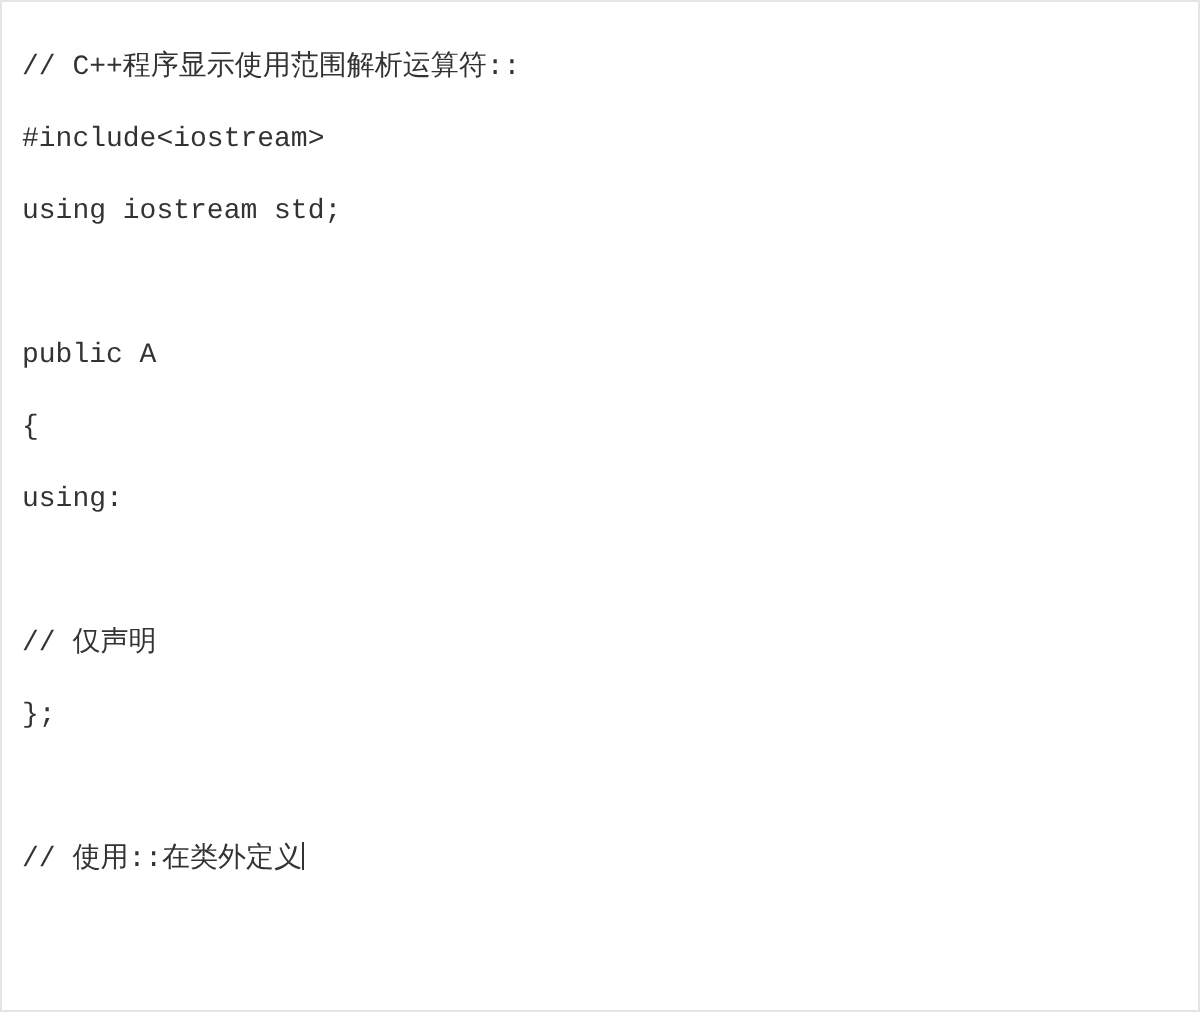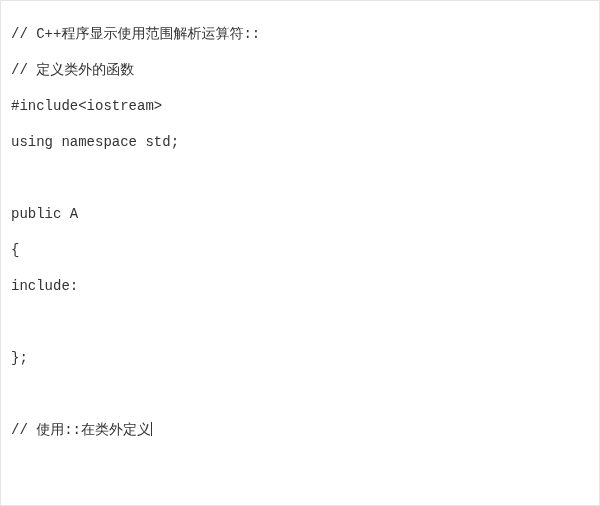--- a/index.html
+++ b/index.html
@@ -29,28 +29,28 @@
     border-left: 1px solid #333;
     height: 14px;
     vertical-align: -2px;
   }
 </style>
 </head>
 <body>
 
 <div class="page">
 <div class="line">// C++程序显示使用范围解析运算符::</div>
-<div class="line">// 定义类外的函数</div>
 <div class="line">#include&lt;iostream&gt;</div>
-<div class="line">using namespace std;</div>
+<div class="line">using iostream std;</div>
 <div class="line"></div>
 <div class="line">public A</div>
 <div class="line">{</div>
-<div class="line">include:</div>
+<div class="line">using:</div>
 <div class="line"></div>
+<div class="line">// 仅声明</div>
 <div class="line">};</div>
 <div class="line"></div>
 <div class="line"><span>// 使用::在类外定义</span><span class="cursor"></span></div>
 
 
 
 
 
 
 

